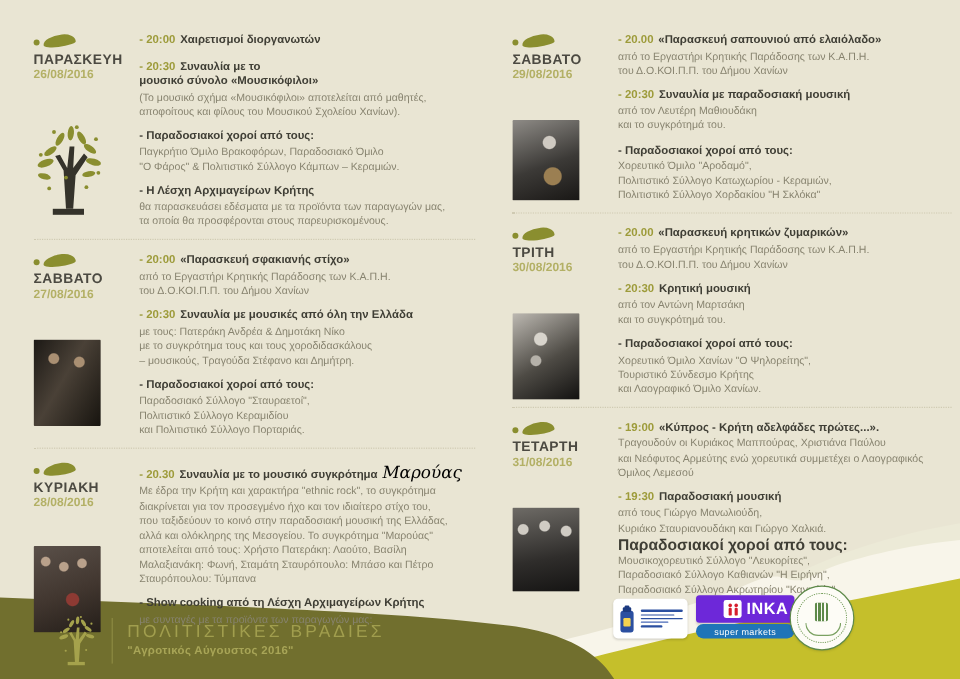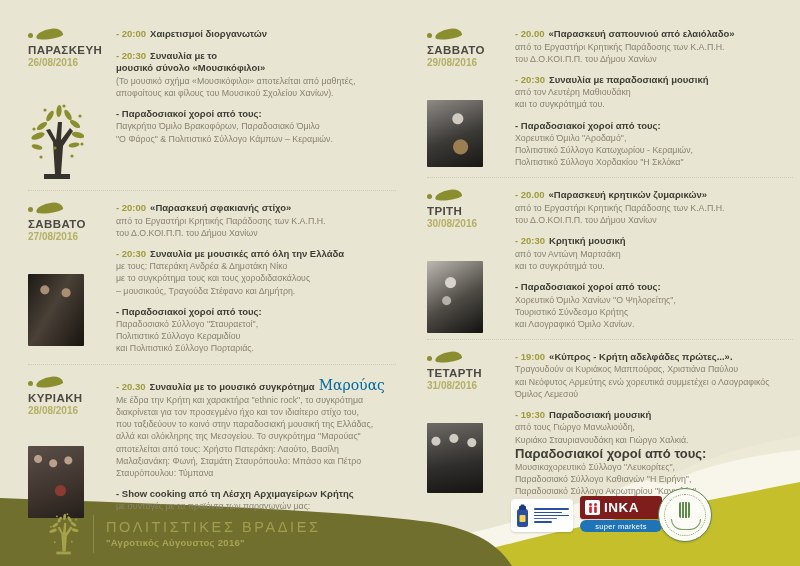--- a/index.html
+++ b/index.html
@@ -50,21 +50,21 @@
       linear-gradient(170deg,#6e6b66,#2f2d2b 60%,#151413);}
   .tree-art{margin-top:34px;}
 
   
   .day-items{flex:1;padding-top:2px;}
   .item{margin-bottom:9px;}
   .item-head{margin:0;font-size:9.5px;line-height:1.32;white-space:pre-line;color:#3f3e35;}
   .time{font-weight:bold;color:#9d9b3a;margin-right:4px;}
   .time:empty{margin:0;}
   .title{font-weight:bold;color:#3f3e35;}
-  .script{font-family:"DejaVu Serif",serif;font-size:14px;color:#0369a1;margin-left:4px;}
+  .script{font-family:"DejaVu Serif",serif;font-style:italic;font-size:14px;color:#000000;margin-left:4px;}
   .script:empty{margin:0;}
   .item-body{font-size:8.8px;line-height:1.38;color:#87836f;white-space:pre-line;}
   .item-sub{margin:0;font-size:13px;font-weight:bold;color:#3f3e35;}
   .item-body:empty,.item-sub:empty{display:none;}
 
   
   .band{position:absolute;left:0;bottom:0;width:800px;height:140px;}
 
   .footer-brand{position:absolute;left:47px;top:512px;display:flex;align-items:center;}
   .brand-divider{width:1px;height:38px;background:#8d8a42;margin:0 12px 0 14px;}
@@ -74,21 +74,21 @@
   
   .sponsor-oil{position:absolute;left:511px;top:499px;width:62px;height:33px;background:#fff;border-radius:4px;
       box-shadow:0 1px 2px rgba(0,0,0,.15);display:flex;align-items:center;padding:3px 4px;box-sizing:border-box;}
   .oil-lines{margin-left:4px;flex:1;}
   .oil-lines i{display:block;height:1.6px;background:#2b4fa0;margin:1.6px 0;border-radius:1px;}
   .oil-lines i:nth-child(2){width:80%;}
   .oil-lines i:nth-child(4){width:65%;background:#4a6ab8;}
   .oil-lines i:nth-child(5){width:50%;}
 
   .sponsor-inka{position:absolute;left:580px;top:496px;width:82px;}
-  .inka-red{height:23px;background:#7f1d1d;border-radius:3px;display:flex;align-items:center;padding:0 5px;box-shadow:0 1px 2px rgba(0,0,0,.15);}
+  .inka-red{height:23px;background:#6d28d9;border-radius:3px;display:flex;align-items:center;padding:0 5px;box-shadow:0 1px 2px rgba(0,0,0,.15);justify-content:flex-end;}
   .inka-badge{width:15px;height:15px;background:#fff;border-radius:2px;display:flex;align-items:center;justify-content:center;margin-right:4px;flex:0 0 15px;}
   .inka-name{color:#fff;font-weight:bold;font-size:13.5px;letter-spacing:.5px;}
   .inka-blue{height:12px;background:#1f74b8;border-radius:6px;margin-top:1px;display:flex;align-items:center;justify-content:center;}
   .inka-tagline{color:#fff;font-size:7.5px;letter-spacing:.3px;}
 
   .sponsor-emblem{position:absolute;left:658px;top:488px;width:52px;height:52px;background:#fdfcf6;border-radius:50%;
       border:1px solid #5e8a4a;box-shadow:0 1px 2px rgba(0,0,0,.12);display:flex;align-items:center;justify-content:center;}
   .emblem-inner{position:relative;width:40px;height:40px;border:1px dotted #7aa161;border-radius:50%;}
   .emblem-tower{position:absolute;left:14px;top:7px;width:11px;height:16px;background:#5e8a4a;border-radius:2px;
       background-image:repeating-linear-gradient(90deg,transparent 0 2px,#fdfcf6 2px 3px);}
@@ -145,20 +145,25 @@
           <p class="item-head"><span class="time">- 20:30</span><span class="title">Συναυλία με το
 μουσικό σύνολο «Μουσικόφιλοι»</span></p>
           <div class="item-body">(Το μουσικό σχήμα «Μουσικόφιλοι» αποτελείται από μαθητές,
 αποφοίτους και φίλους του Μουσικού Σχολείου Χανίων).</div>
         </div>
         <div class="item">
           <p class="item-head"><span class="title">- Παραδοσιακοί χοροί από τους:</span></p>
           <div class="item-body">Παγκρήτιο Όμιλο Βρακοφόρων, Παραδοσιακό Όμιλο
 "Ο Φάρος" &amp; Πολιτιστικό Σύλλογο Κάμπων – Κεραμιών.</div>
         </div>
+        <div class="item">
+          <p class="item-head"><span class="title">- Η Λέσχη Αρχιμαγείρων Κρήτης</span></p>
+          <div class="item-body">θα παρασκευάσει εδέσματα με τα προϊόντα των παραγωγών μας,
+τα οποία θα προσφέρονται στους παρευρισκομένους.</div>
+        </div>
       </div>
     </section>
 
     <section class="day day-2">
       <aside class="day-aside">
         <span class="leaf"></span>
         <h2 class="day-name">ΣΑΒΒΑΤΟ</h2>
         <div class="day-date">27/08/2016</div>
         <div class="photo p-sat"></div>
       </aside>

